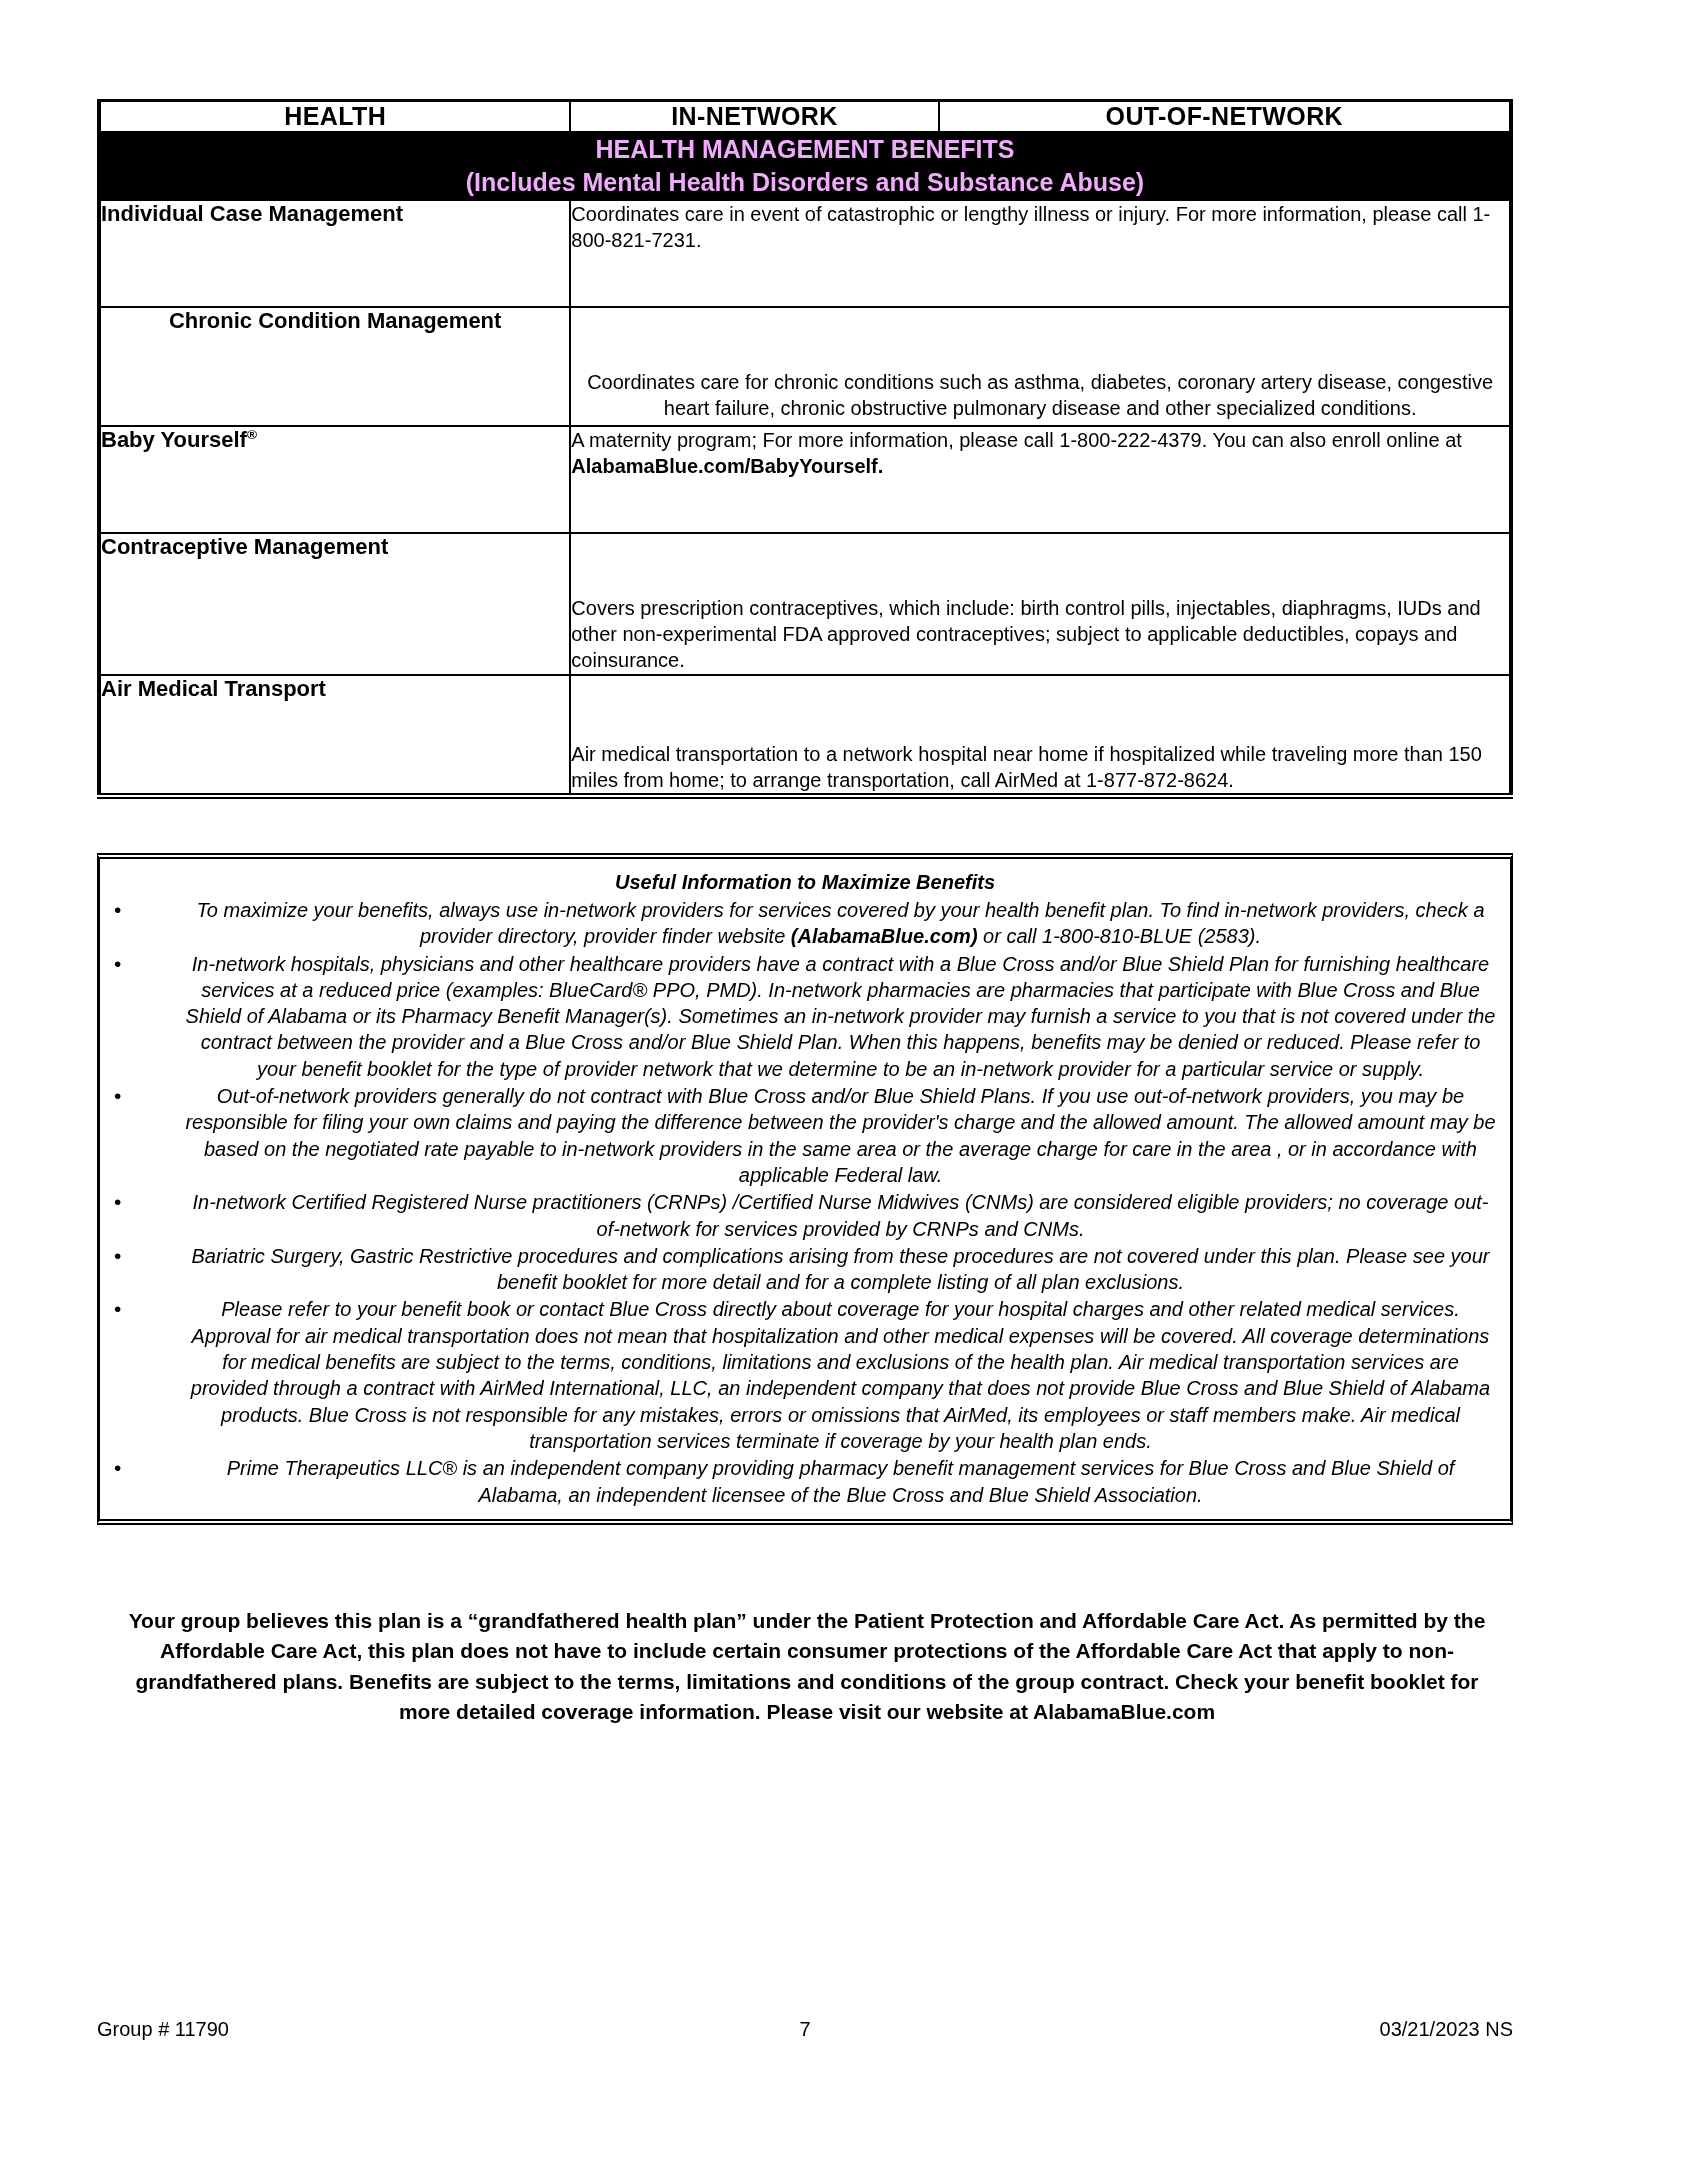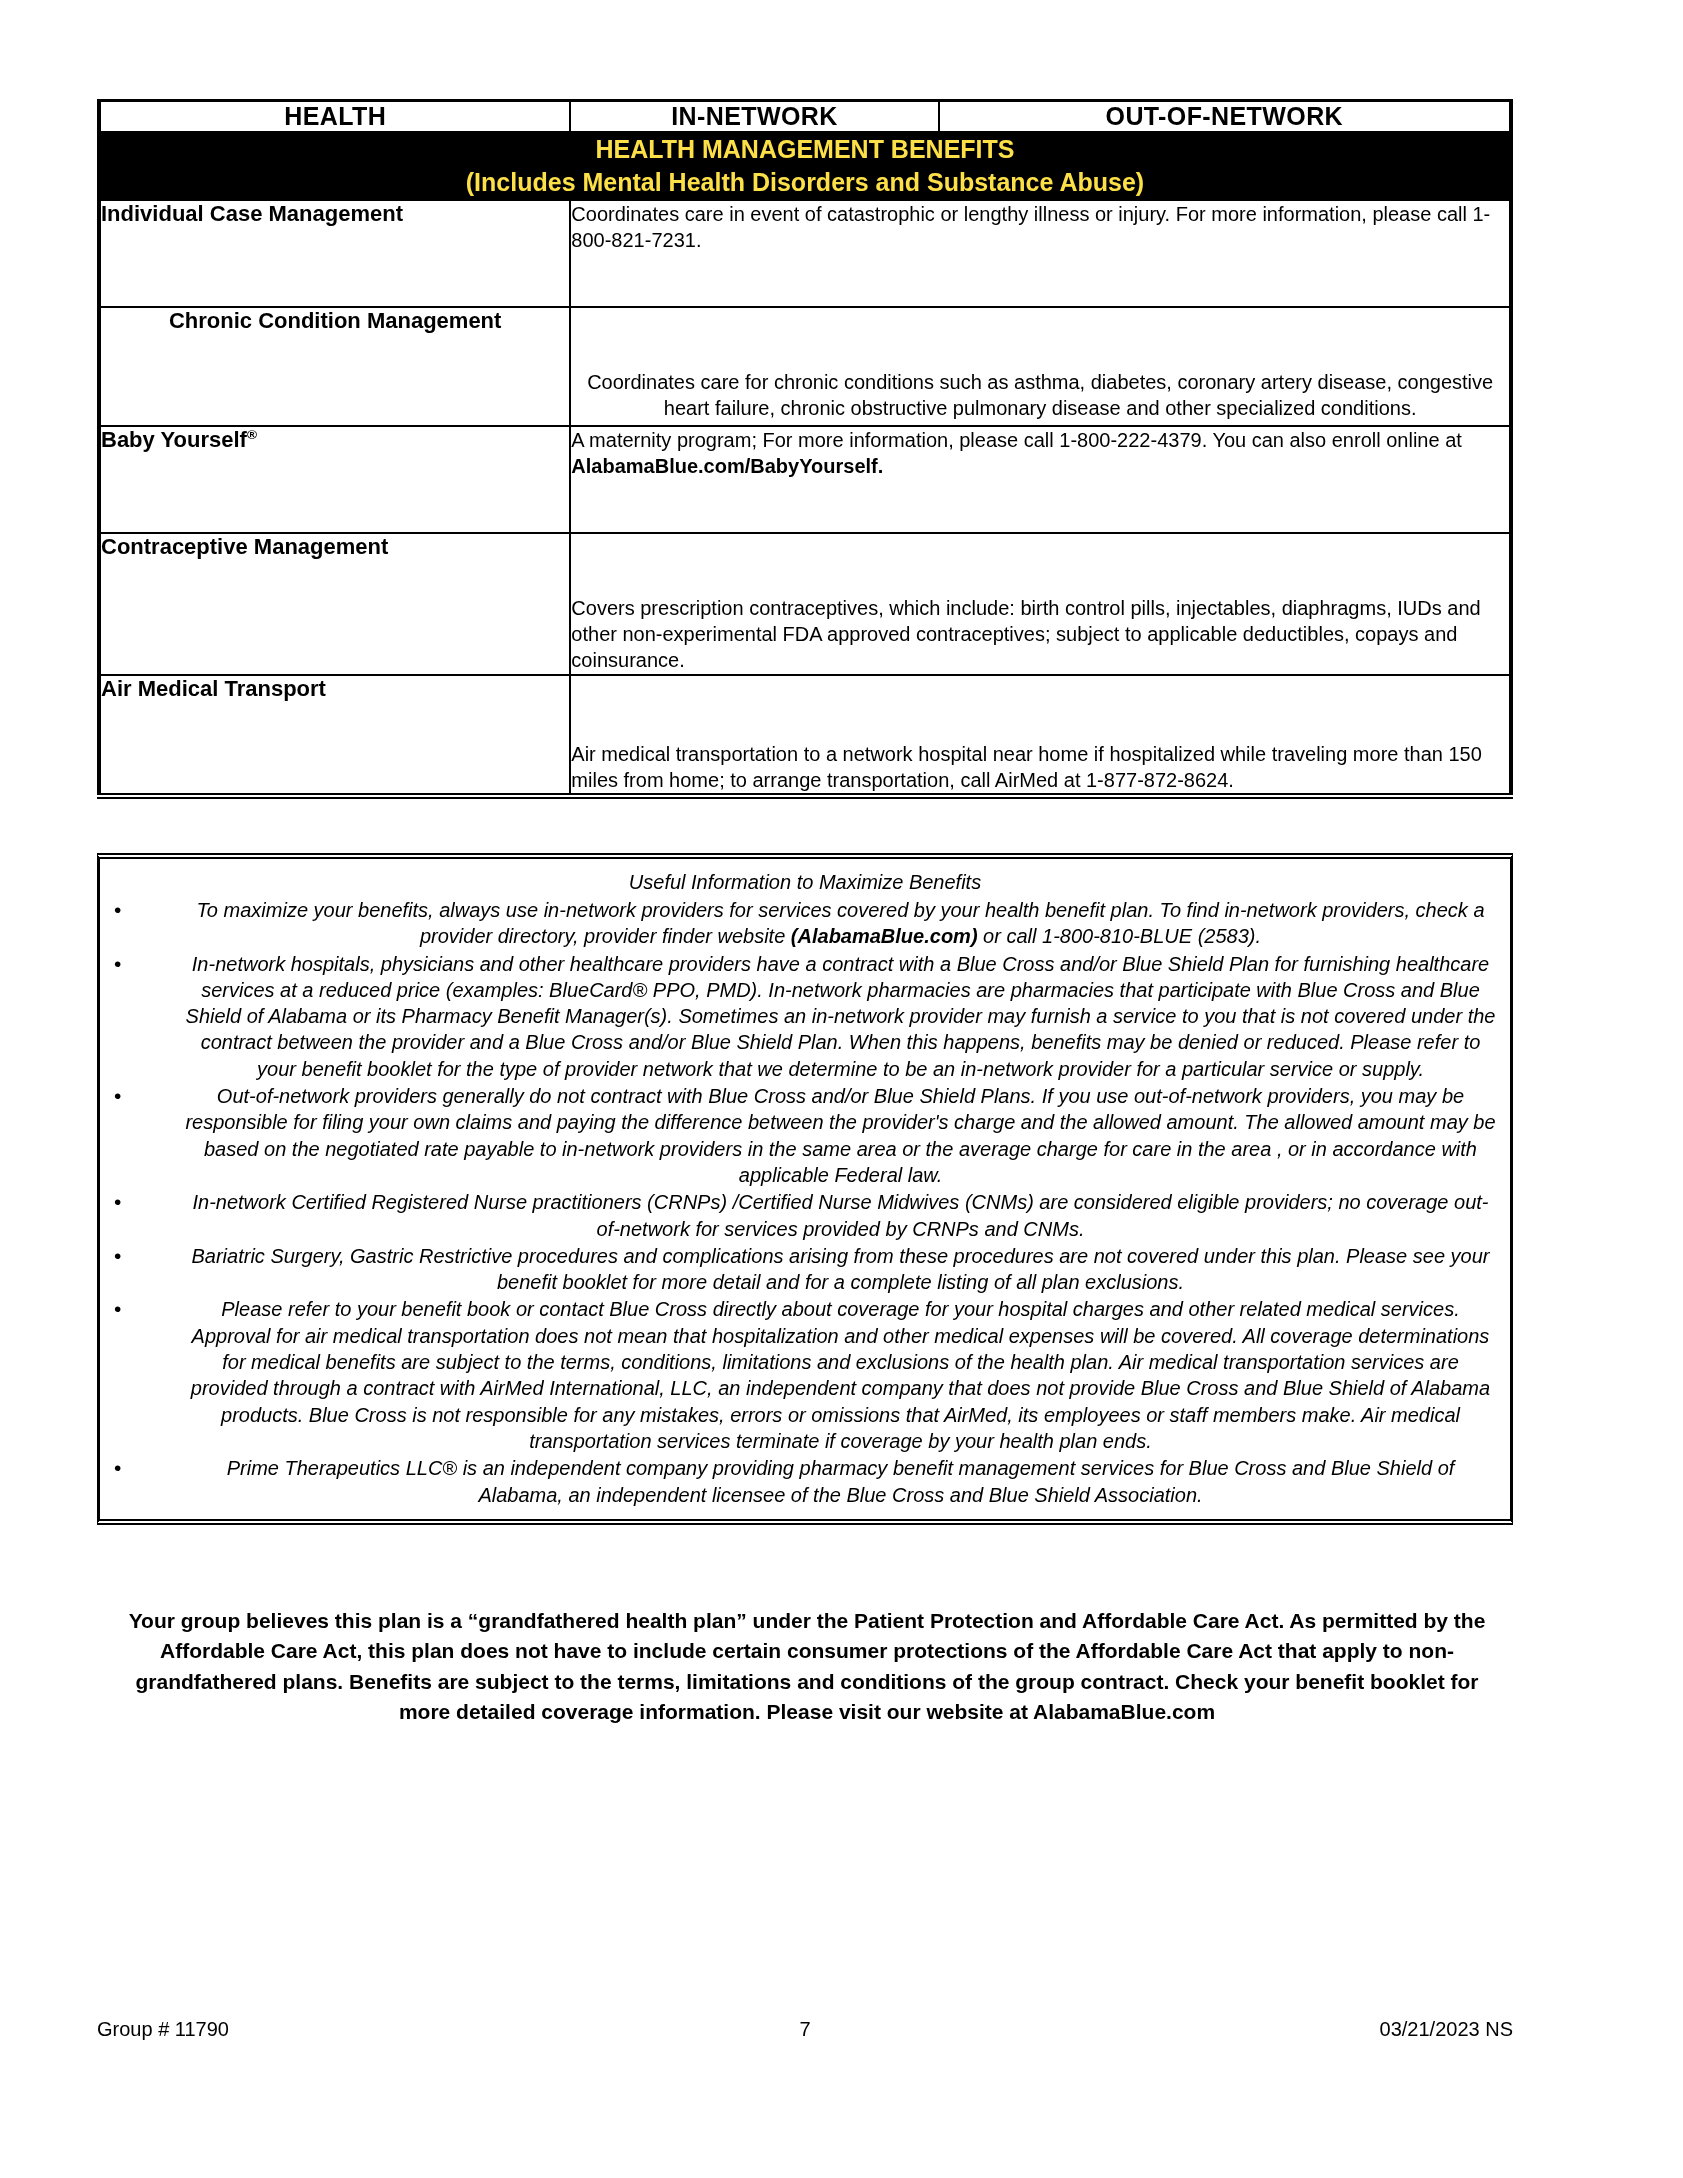--- a/index.html
+++ b/index.html
@@ -49,21 +49,21 @@
     text-align: center;
     font-weight: bold;
     font-size: 25px;
     letter-spacing: 0.4px;
     padding: 7px 0 8px 0;
     vertical-align: middle;
   }
 
   .black-band {
     background: #000000;
-    color: #fde047;
+    color: #f0abfc;
     text-align: center;
     font-weight: bold;
     font-size: 25px;
     line-height: 1.32;
     padding: 8px 0 11px 0;
     border-left: 2px solid #000;
     border-right: 2px solid #000;
   }
   .black-band .ln2 { display: block; }
 
@@ -102,21 +102,21 @@
     top: 853px;
     width: 1416px;
     box-sizing: border-box;
     border: 3px solid #000;
     border-top: 6px double #000;
     border-bottom: 6px double #000;
     padding: 8px 14px 10px 14px;
   }
   .useful-title {
     text-align: center;
-    font-weight: normal;
+    font-weight: bold;
     font-style: italic;
     font-size: 20px;
     padding: 4px 0 3px 0;
   }
   .useful-list {
     margin: 0;
     padding: 0;
     list-style: none;
   }
   .useful-list li {

